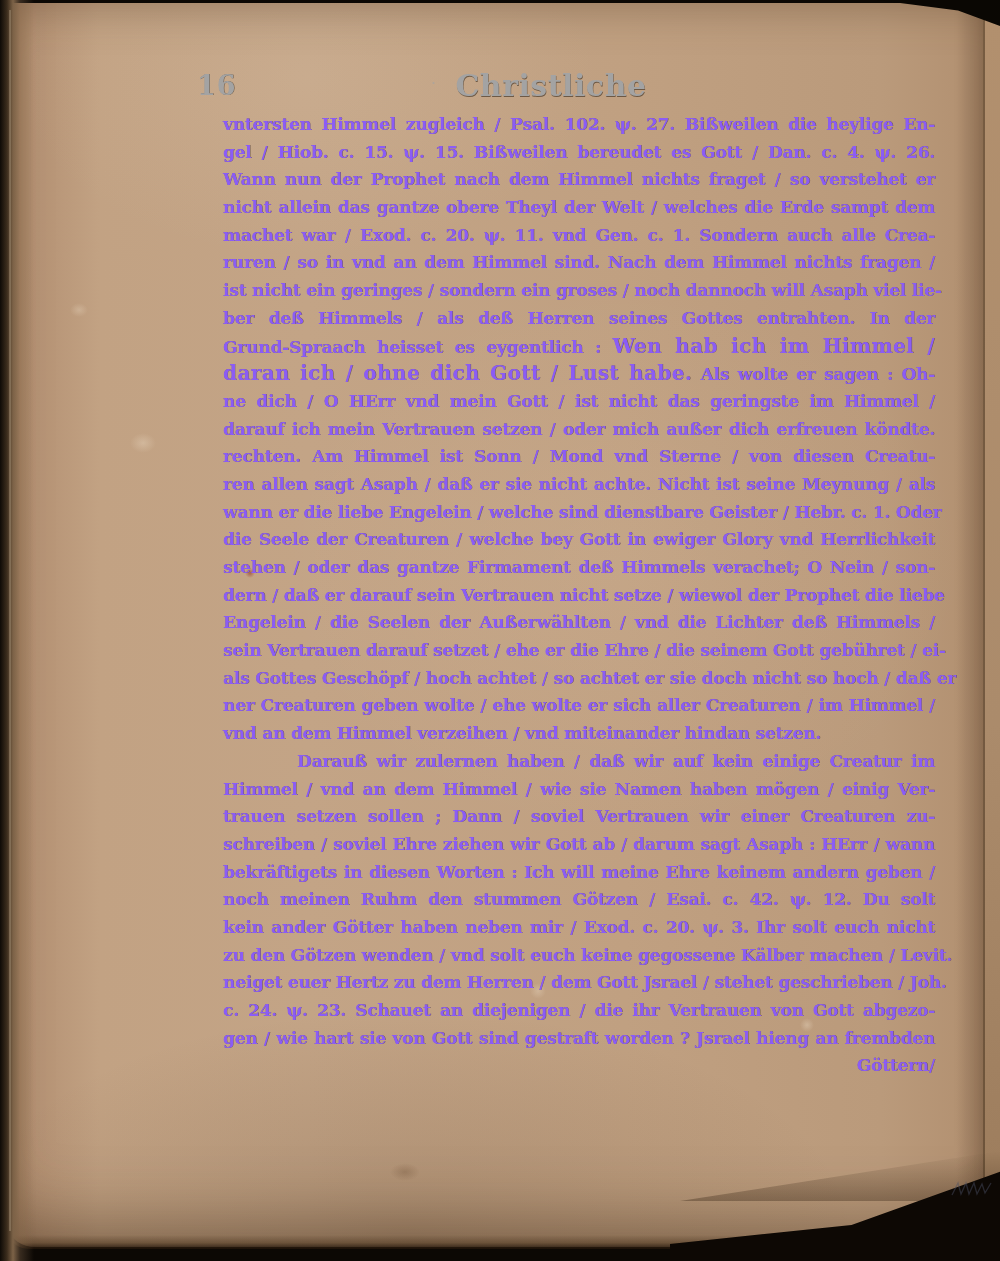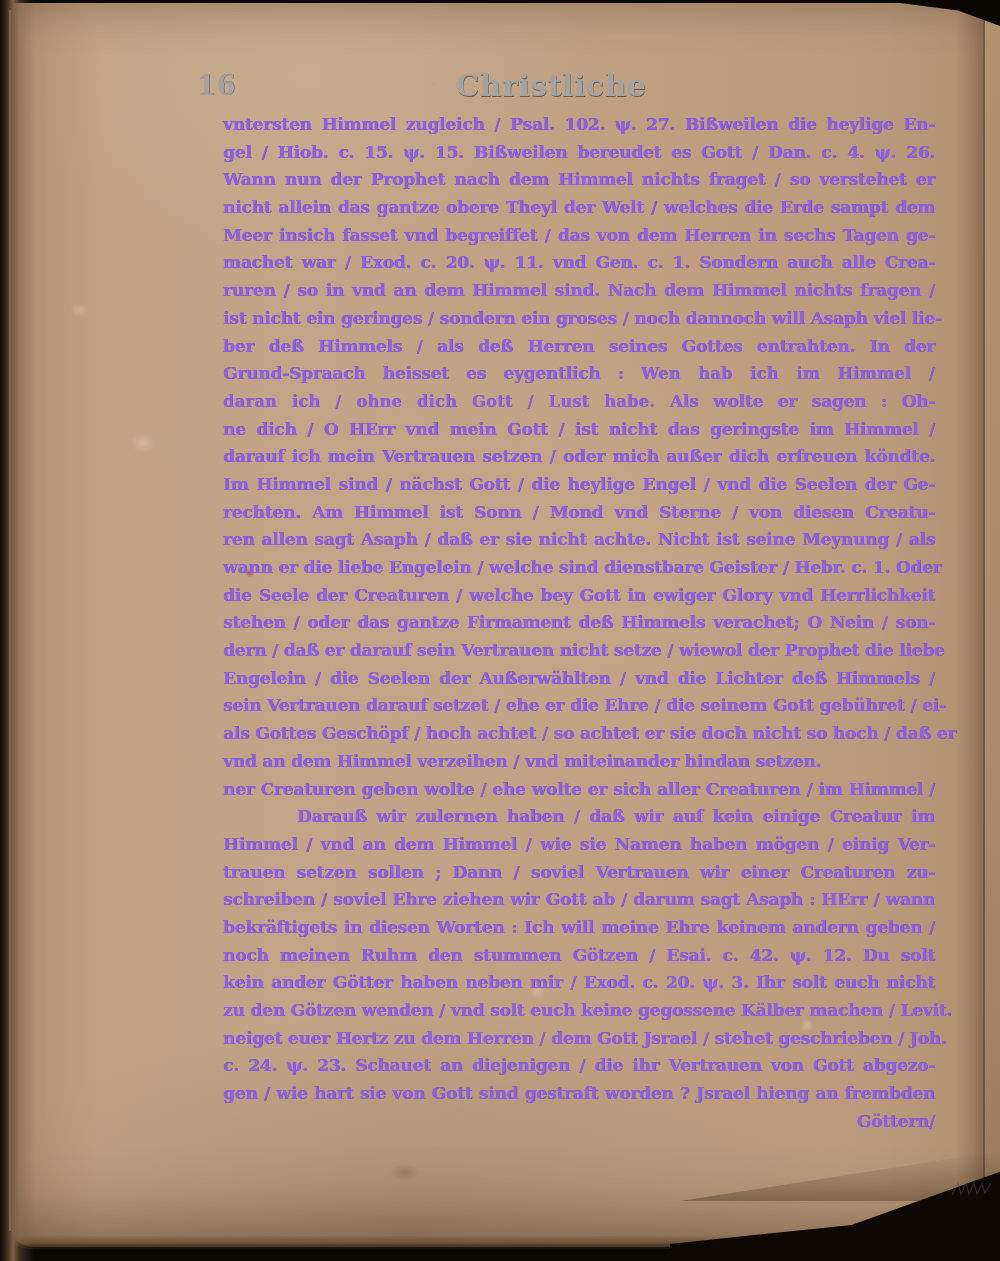--- a/index.html
+++ b/index.html
@@ -67,21 +67,21 @@
   .textblock{position:absolute;left:195px;top:111px;width:712px;color:#8b5cf6;margin-left:28px;}
   .line{
     height:27.7px;line-height:27.7px;white-space:nowrap;
     text-align:justify;text-align-last:justify;
     font-size:17px;font-weight:700;letter-spacing:-.2px;
     text-shadow:.35px .35px .4px rgba(45,33,20,.55);
   }
   .line.indent{padding-left:74px;}
   .line.end{text-align-last:left;}
   .line.right{text-align:right;text-align-last:right;}
-  .seg.em{font-size:16px;letter-spacing:.4px;}
+  .seg.em{font-size:20px;letter-spacing:.4px;}
 
   
   .ink-mark{position:absolute;right:4px;bottom:62px;opacity:.45;}
 </style>
 </head>
 <body>
 
 <div class="scan">
   <div class="page">
     <div class="stain s1"></div>
@@ -96,41 +96,39 @@
     <span class="pagenum">16</span>
     <span class="dot">·</span>
     <span class="running-title">Christliche</span>
   </div>
 
   <div class="textblock" id="textblock">
       <div class="line"><span class="seg">vntersten Himmel zugleich / Psal. 102. ψ. 27. Bißweilen die heylige En-</span></div>
       <div class="line"><span class="seg">gel / Hiob. c. 15. ψ. 15. Bißweilen bereudet es Gott / Dan. c. 4. ψ. 26.</span></div>
       <div class="line"><span class="seg">Wann nun der Prophet nach dem Himmel nichts fraget / so verstehet er</span></div>
       <div class="line"><span class="seg">nicht allein das gantze obere Theyl der Welt / welches die Erde sampt dem</span></div>
-      <div class="line"><span class="seg">Meer insich fasset vnd begreiffet / das von dem Herren in sechs Tagen ge-</span></div>
       <div class="line"><span class="seg">machet war / Exod. c. 20. ψ. 11. vnd Gen. c. 1. Sondern auch alle Crea-</span></div>
       <div class="line"><span class="seg">ruren / so in vnd an dem Himmel sind. Nach dem Himmel nichts fragen /</span></div>
       <div class="line"><span class="seg">ist nicht ein geringes / sondern ein groses / noch dannoch will Asaph viel lie-</span></div>
       <div class="line"><span class="seg">ber deß Himmels / als deß Herren seines Gottes entrahten. In der</span></div>
       <div class="line"><span class="seg">Grund-Spraach heisset es eygentlich : </span><span class="seg em">Wen hab ich im Himmel /</span></div>
       <div class="line"><span class="seg em">daran ich / ohne dich Gott / Lust habe.</span><span class="seg"> Als wolte er sagen : Oh-</span></div>
       <div class="line"><span class="seg">ne dich / O HErr vnd mein Gott / ist nicht das geringste im Himmel /</span></div>
       <div class="line"><span class="seg">darauf ich mein Vertrauen setzen / oder mich außer dich erfreuen köndte.</span></div>
-      <div class="line"><span class="seg">Im Himmel sind / nächst Gott / die heylige Engel / vnd die Seelen der Ge-</span></div>
       <div class="line"><span class="seg">rechten. Am Himmel ist Sonn / Mond vnd Sterne / von diesen Creatu-</span></div>
       <div class="line"><span class="seg">ren allen sagt Asaph / daß er sie nicht achte. Nicht ist seine Meynung / als</span></div>
       <div class="line"><span class="seg">wann er die liebe Engelein / welche sind dienstbare Geister / Hebr. c. 1. Oder</span></div>
       <div class="line"><span class="seg">die Seele der Creaturen / welche bey Gott in ewiger Glory vnd Herrlichkeit</span></div>
       <div class="line"><span class="seg">stehen / oder das gantze Firmament deß Himmels verachet; O Nein / son-</span></div>
       <div class="line"><span class="seg">dern / daß er darauf sein Vertrauen nicht setze / wiewol der Prophet die liebe</span></div>
       <div class="line"><span class="seg">Engelein / die Seelen der Außerwählten / vnd die Lichter deß Himmels /</span></div>
       <div class="line"><span class="seg">sein Vertrauen darauf setzet / ehe er die Ehre / die seinem Gott gebühret / ei-</span></div>
       <div class="line"><span class="seg">als Gottes Geschöpf / hoch achtet / so achtet er sie doch nicht so hoch / daß er</span></div>
+      <div class="line"><span class="seg">ner Creaturen geben wolte / ehe wolte er sich aller Creaturen / im Himmel /</span></div>
       <div class="line end"><span class="seg">vnd an dem Himmel verzeihen / vnd miteinander hindan setzen.</span></div>
-      <div class="line"><span class="seg">ner Creaturen geben wolte / ehe wolte er sich aller Creaturen / im Himmel /</span></div>
       <div class="line indent"><span class="seg">Darauß wir zulernen haben / daß wir auf kein einige Creatur im</span></div>
       <div class="line"><span class="seg">Himmel / vnd an dem Himmel / wie sie Namen haben mögen / einig Ver-</span></div>
       <div class="line"><span class="seg">trauen setzen sollen ; Dann / soviel Vertrauen wir einer Creaturen zu-</span></div>
       <div class="line"><span class="seg">schreiben / soviel Ehre ziehen wir Gott ab / darum sagt Asaph : HErr / wann</span></div>
       <div class="line"><span class="seg">bekräftigets in diesen Worten : Ich will meine Ehre keinem andern geben /</span></div>
       <div class="line"><span class="seg">noch meinen Ruhm den stummen Götzen / Esai. c. 42. ψ. 12. Du solt</span></div>
       <div class="line"><span class="seg">kein ander Götter haben neben mir / Exod. c. 20. ψ. 3. Ihr solt euch nicht</span></div>
       <div class="line"><span class="seg">zu den Götzen wenden / vnd solt euch keine gegossene Kälber machen / Levit.</span></div>
       <div class="line"><span class="seg">neiget euer Hertz zu dem Herren / dem Gott Jsrael / stehet geschrieben / Joh.</span></div>
       <div class="line"><span class="seg">c. 24. ψ. 23. Schauet an diejenigen / die ihr Vertrauen von Gott abgezo-</span></div>

